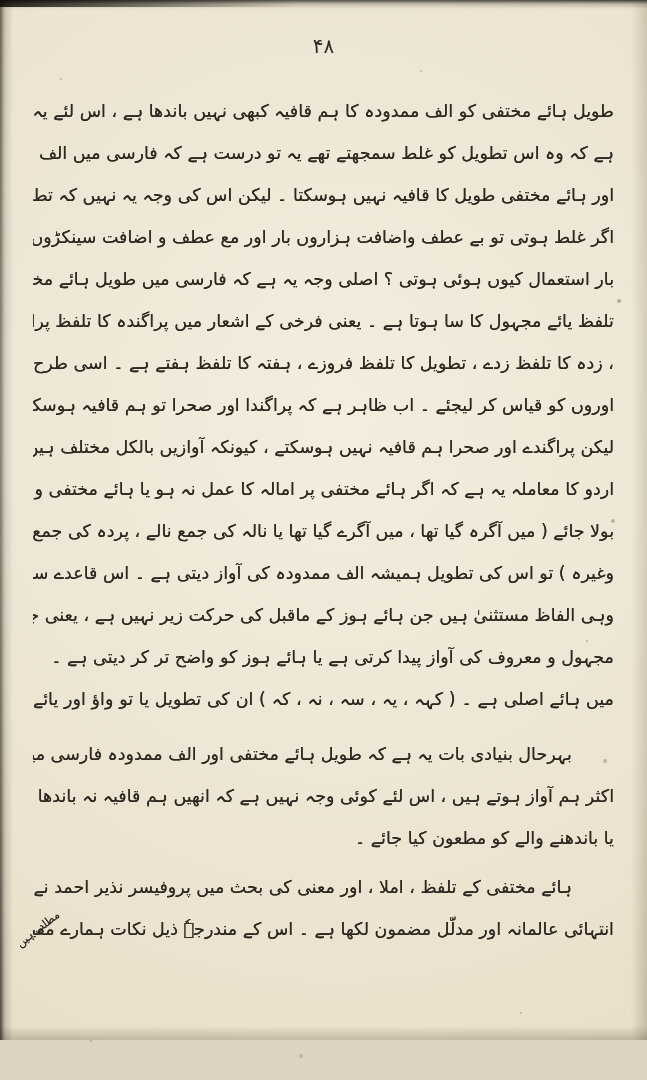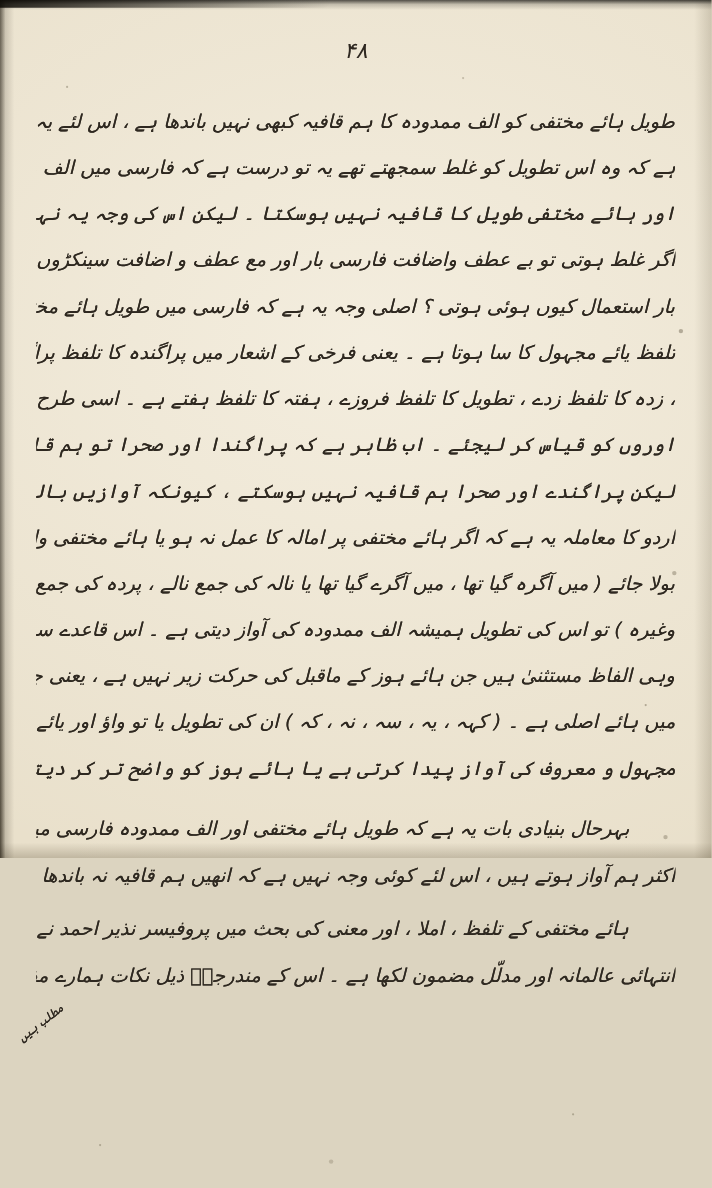--- a/index.html
+++ b/index.html
@@ -7,30 +7,29 @@
     padding: 0;
     width: 647px;
     height: 1080px;
     overflow: hidden;
     background: #dcd4c0;
     font-family: "DejaVu Sans", sans-serif;
   }
   .scan {
     position: relative;
     width: 647px;
-    height: 780px;
+    height: 1040px;
     background-color: #e9e0cb;
     background-image:
       radial-gradient(ellipse 130% 85% at 52% 40%, rgba(252,248,238,0.55), rgba(233,224,203,0) 78%),
       linear-gradient(90deg, rgba(28,22,10,0.75) 0px, rgba(28,22,10,0.18) 5px, rgba(28,22,10,0) 13px),
       linear-gradient(180deg, rgba(12,10,5,0.9) 0px, rgba(12,10,5,0.25) 4px, rgba(12,10,5,0) 9px),
       linear-gradient(270deg, rgba(70,58,34,0.22) 0px, rgba(70,58,34,0) 16px),
       linear-gradient(0deg, rgba(70,58,34,0.25) 0px, rgba(70,58,34,0) 14px);
     color: #2e2820;
-    font-style: italic;
   }
   .corner-shade {
     position: absolute;
     left: 0; top: 0;
     width: 300px; height: 7px;
     background: linear-gradient(90deg, rgba(10,8,4,0.85), rgba(10,8,4,0));
     border-radius: 0 0 6px 0;
   }
   .page-number {
     position: absolute;
@@ -108,37 +107,38 @@
   <div class="corner-shade"></div>
 
   <div class="page-number">۴۸</div>
 
   <div class="text-block">
 
     <div class="para p1">
       <div class="line">طویل ہائے مختفی کو الف ممدودہ کا ہم قافیہ کبھی نہیں باندھا ہے ، اس لئے یہ ثابت</div>
       <div class="line">ہے کہ وہ اس تطویل کو غلط سمجھتے تھے یہ تو درست ہے کہ فارسی میں الف ممدودہ</div>
       <div class="line">اور ہائے مختفی طویل کا قافیہ نہیں ہوسکتا ۔ لیکن اس کی وجہ یہ نہیں کہ تطویل غلط ہے</div>
-      <div class="line">اگر غلط ہوتی تو بے عطف واضافت فارسی بار اور مع عطف و اضافت سینکڑوں</div>
+      <div class="line">اگر غلط ہوتی تو بے عطف واضافت ہزاروں بار اور مع عطف و اضافت سینکڑوں</div>
       <div class="line">بار استعمال کیوں ہوئی ہوتی ؟ اصلی وجہ یہ ہے کہ فارسی میں طویل ہائے مختفی کا</div>
       <div class="line">تلفظ یائے مجہول کا سا ہوتا ہے ۔ یعنی فرخی کے اشعار میں پراگندہ کا تلفظ پراگندے</div>
       <div class="line">، زدہ کا تلفظ زدے ، تطویل کا تلفظ فروزے ، ہفتہ کا تلفظ ہفتے ہے ۔ اسی طرح</div>
       <div class="line">اوروں کو قیاس کر لیجئے ۔ اب ظاہر ہے کہ پراگندا اور صحرا تو ہم قافیہ ہوسکتے ہیں ۔</div>
       <div class="line">لیکن پراگندے اور صحرا ہم قافیہ نہیں ہوسکتے ، کیونکہ آوازیں بالکل مختلف ہیں ۔</div>
       <div class="line">اردو کا معاملہ یہ ہے کہ اگر ہائے مختفی پر امالہ کا عمل نہ ہو یا ہائے مختفی والا لفظ جمع میں نہ</div>
       <div class="line">بولا جائے ( میں آگرہ گیا تھا ، میں آگرے گیا تھا یا نالہ کی جمع نالے ، پردہ کی جمع پردے</div>
       <div class="line">وغیرہ ) تو اس کی تطویل ہمیشہ الف ممدودہ کی آواز دیتی ہے ۔ اس قاعدے سے</div>
       <div class="line">وہی الفاظ مستثنیٰ ہیں جن ہائے ہوز کے ماقبل کی حرکت زیر نہیں ہے ، یعنی جن</div>
+      <div class="line lastline">مجہول و معروف کی آواز پیدا کرتی ہے یا ہائے ہوز کو واضح تر کر دیتی ہے ۔</div>
       <div class="line">میں ہائے اصلی ہے ۔ ( کہہ ، یہ ، سہ ، نہ ، کہ ) ان کی تطویل یا تو واؤ اور یائے</div>
-      <div class="line lastline">مجہول و معروف کی آواز پیدا کرتی ہے یا ہائے ہوز کو واضح تر کر دیتی ہے ۔</div>
     </div>
 
     <div class="para p2">
       <div class="line indent">بہرحال بنیادی بات یہ ہے کہ طویل ہائے مختفی اور الف ممدودہ فارسی میں</div>
       <div class="line">اکثر ہم آواز ہوتے ہیں ، اس لئے کوئی وجہ نہیں ہے کہ انھیں ہم قافیہ نہ باندھا جائے</div>
+      <div class="line lastline">یا باندھنے والے کو مطعون کیا جائے ۔</div>
     </div>
 
     <div class="para p3">
       <div class="line indent">ہائے مختفی کے تلفظ ، املا ، اور معنی کی بحث میں پروفیسر نذیر احمد نے ایک</div>
       <div class="line">انتہائی عالمانہ اور مدلّل مضمون لکھا ہے ۔ اس کے مندرجہٗ ذیل نکات ہمارے مفید</div>
     </div>
 
   </div>
 
   <div class="marginal-note">مطلب ہیں</div>

